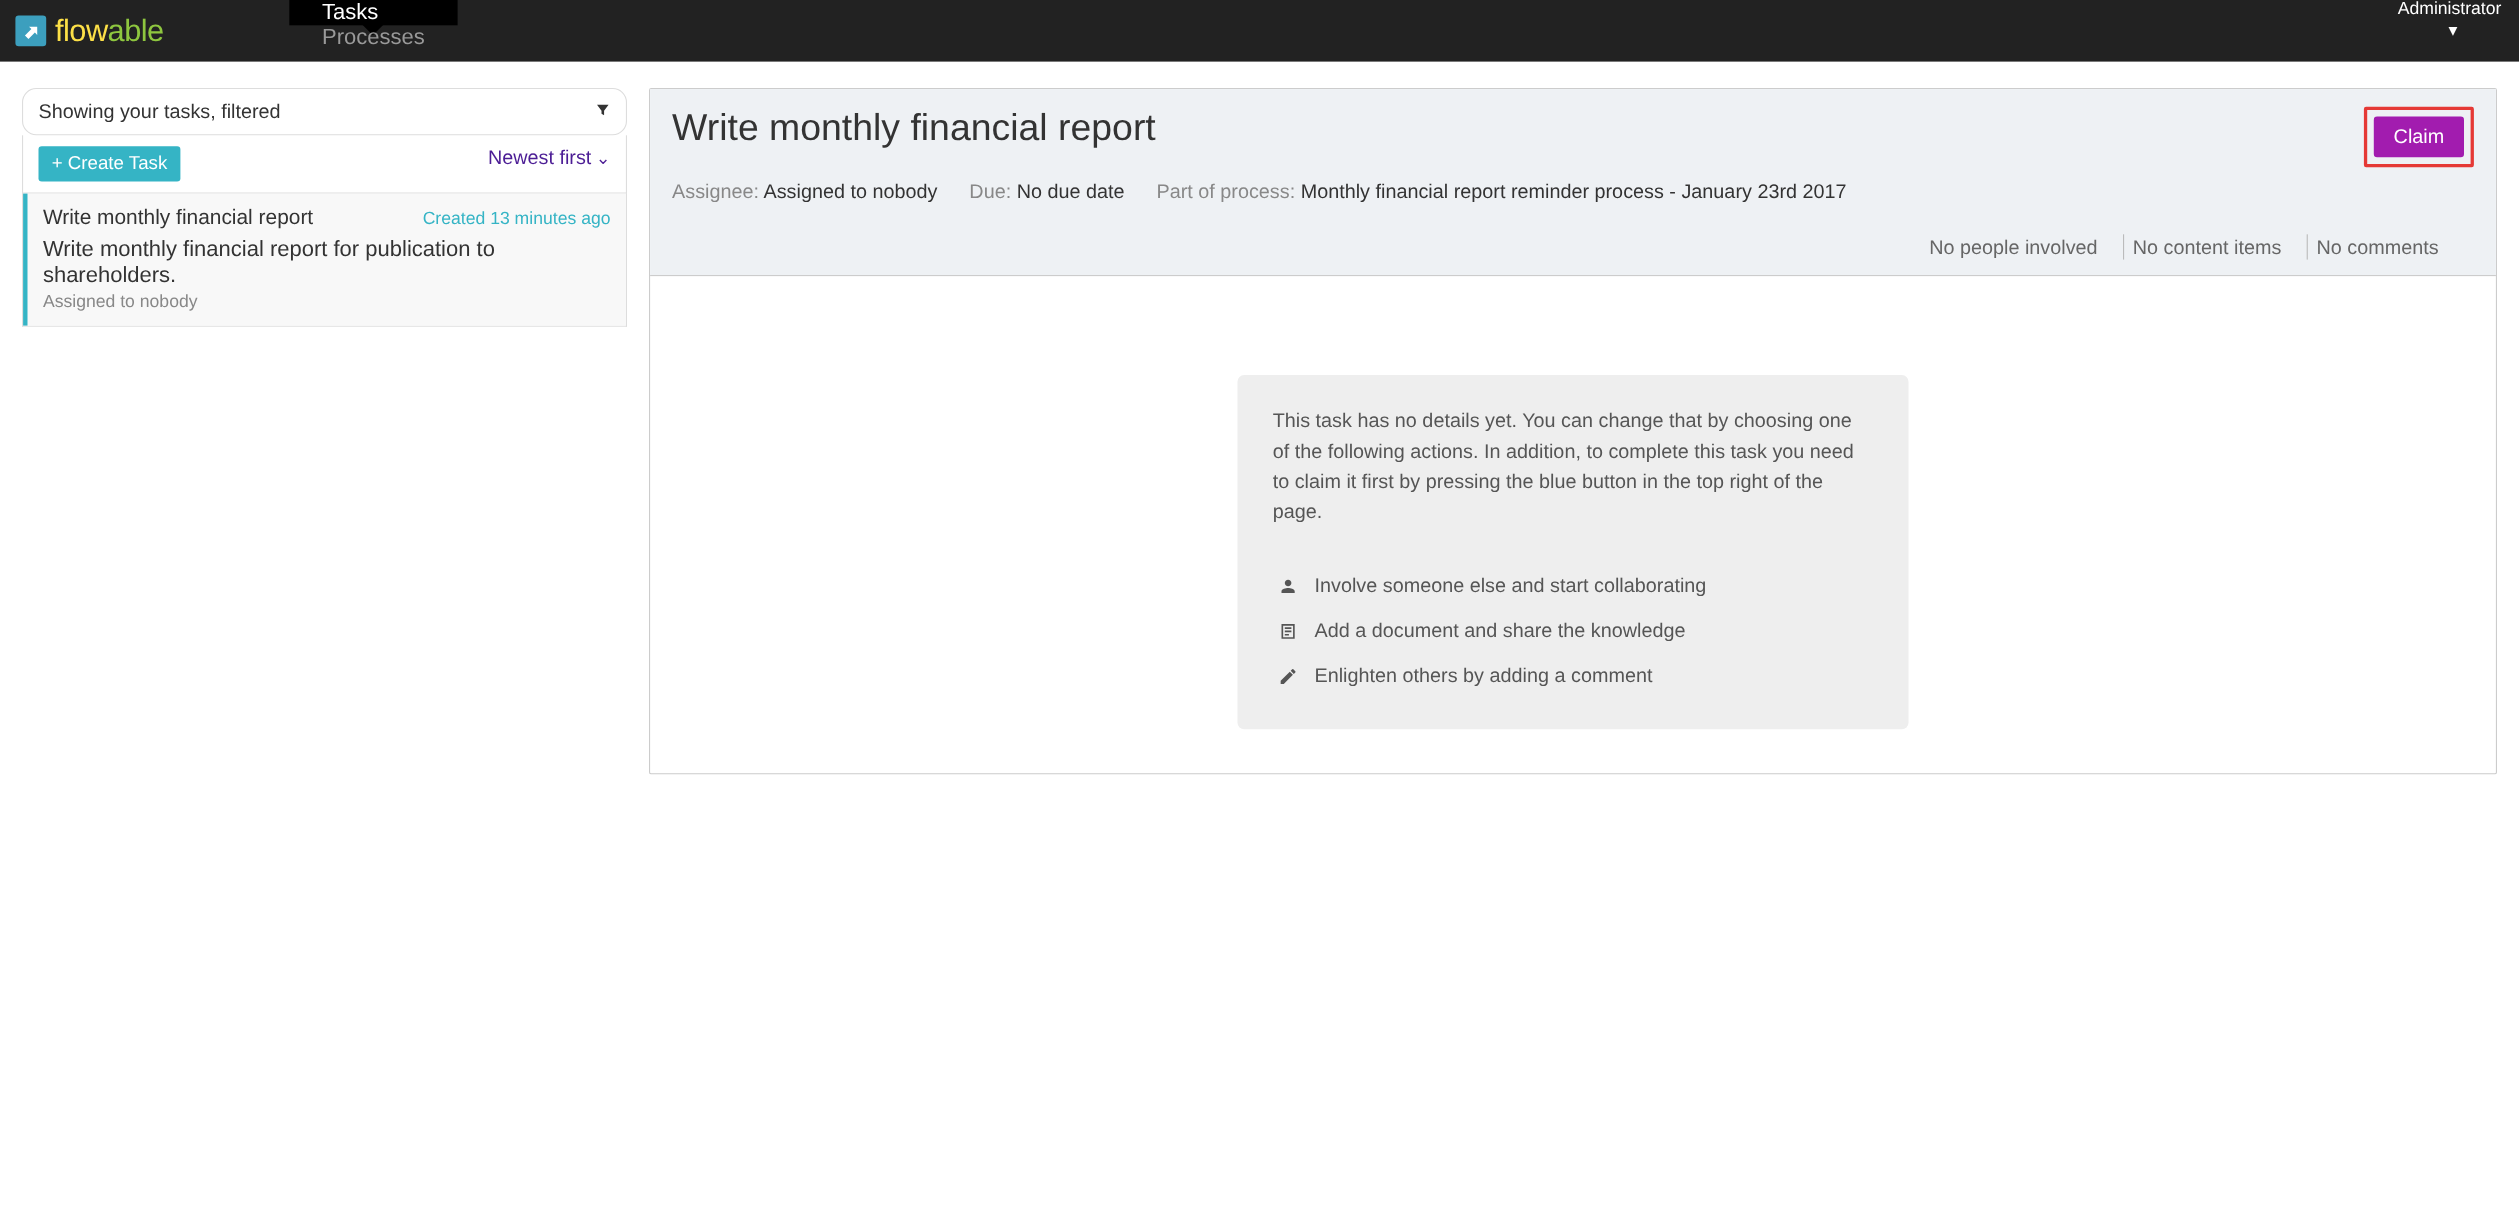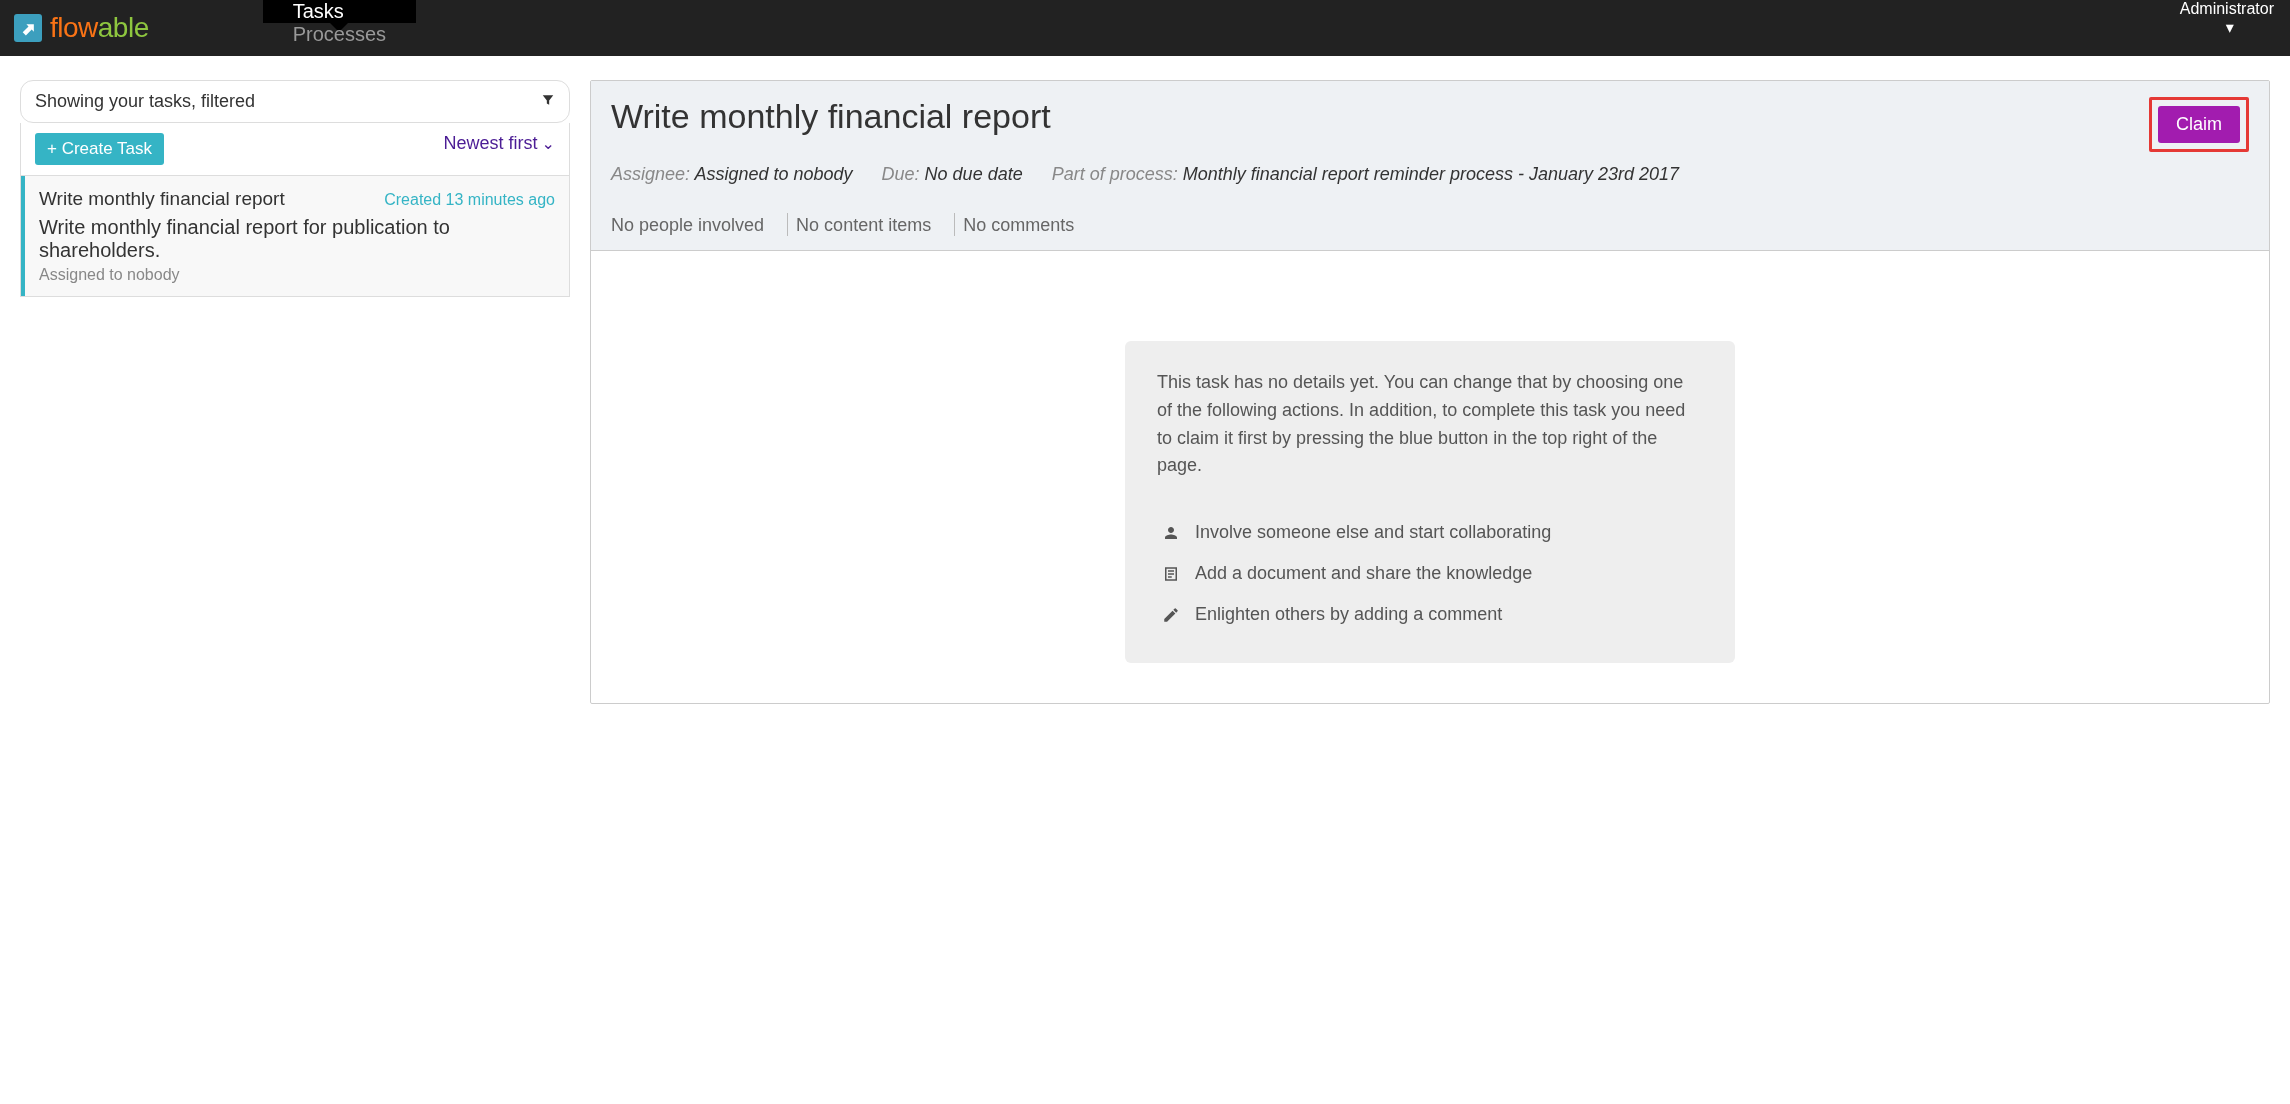--- a/index.html
+++ b/index.html
@@ -40,21 +40,21 @@
     .logo-mark svg {
       width: 18px;
       height: 18px;
     }
     .logo-text {
       font-size: 28px;
       font-weight: 500;
       letter-spacing: -0.5px;
     }
     .logo-text .flow {
-      color: #f97316;
+      color: #fde047;
     }
     .logo-text .able {
       color: #8ec63f;
     }
     .nav-tabs {
       display: flex;
       margin-left: 100px;
       flex-direction: column;
     }
     .nav-tab {
@@ -213,32 +213,32 @@
       padding: 8px 18px;
       font-size: 18px;
       border-radius: 3px;
       cursor: pointer;
     }
     .detail-meta {
       margin-top: 8px;
       font-size: 18px;
       color: #333;
       line-height: 1.6;
-      font-style: italic;
     }
     .meta-label {
       color: #888;
     }
     .meta-value {
       color: #333;
       margin-right: 24px;
     }
     .detail-subtabs {
       display: flex;
       margin-top: 16px;
+      justify-content: flex-end;
     }
     .subtab {
       padding: 10px 16px 14px 0;
       color: #666;
       font-size: 18px;
       cursor: pointer;
       margin-right: 16px;
       position: relative;
     }
     .subtab:not(:last-child)::after {

